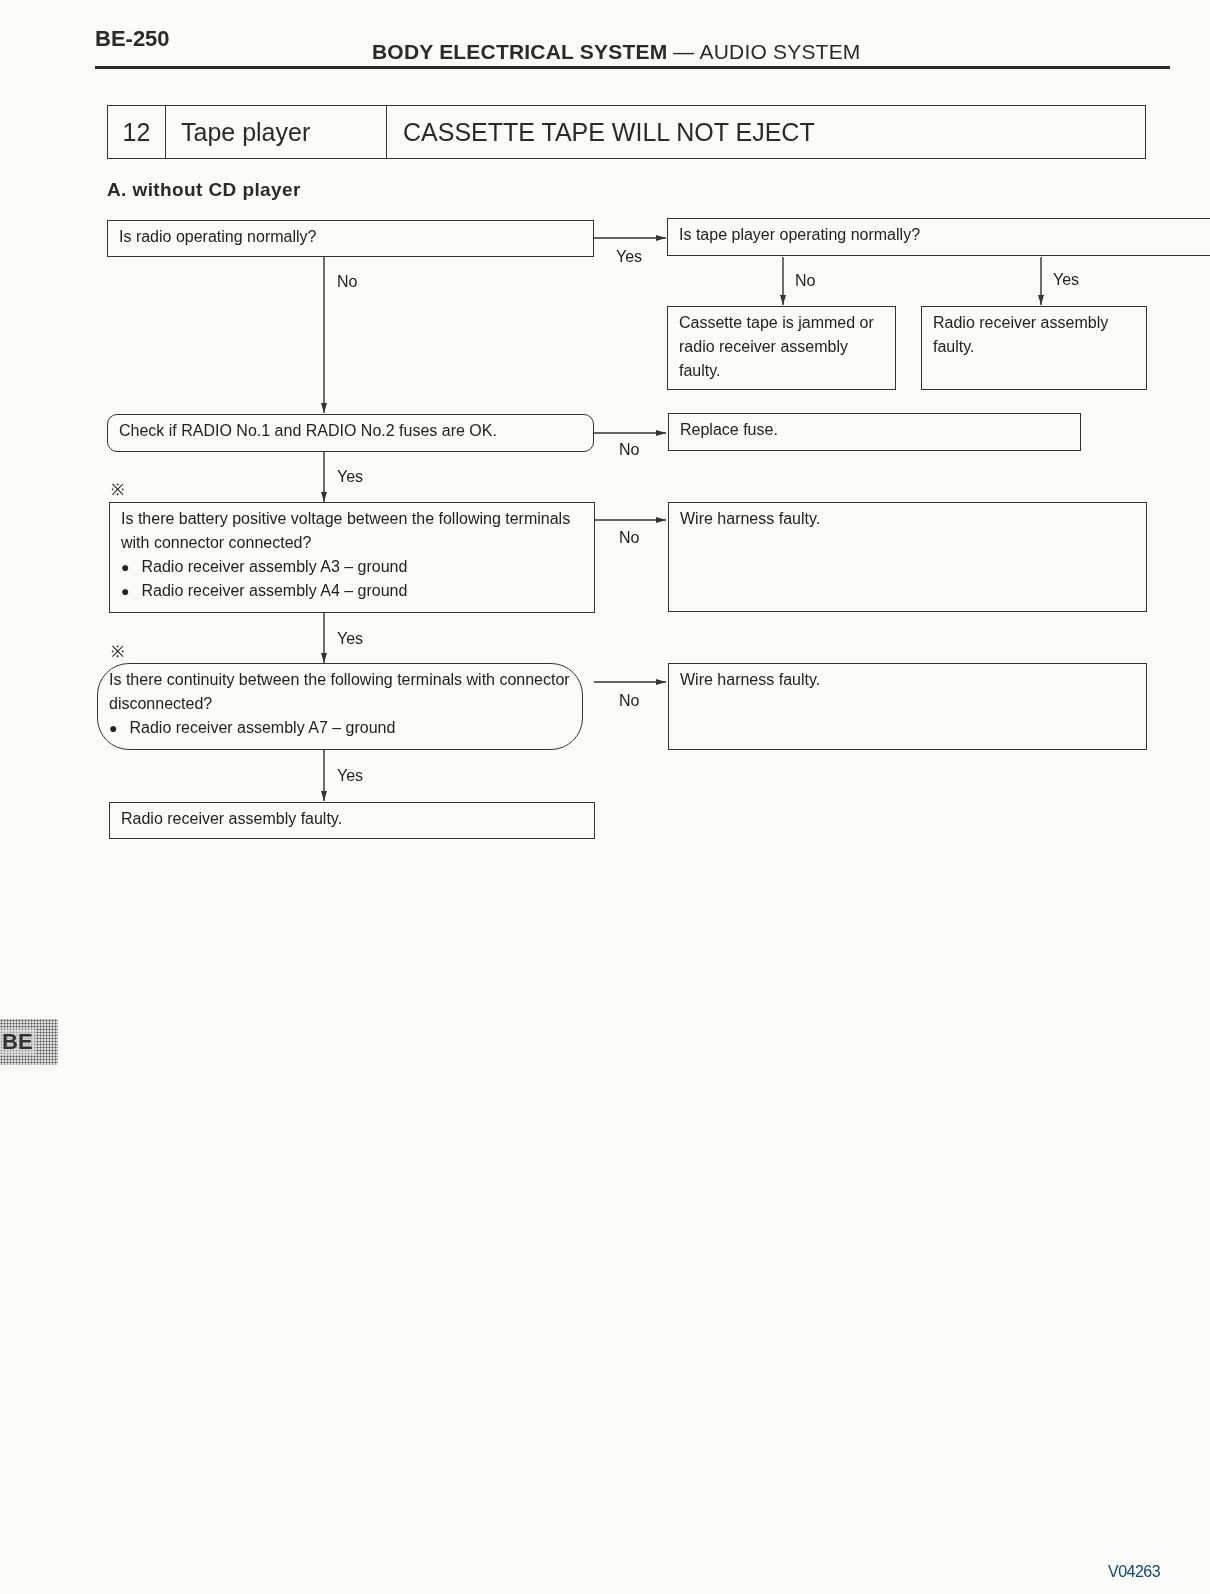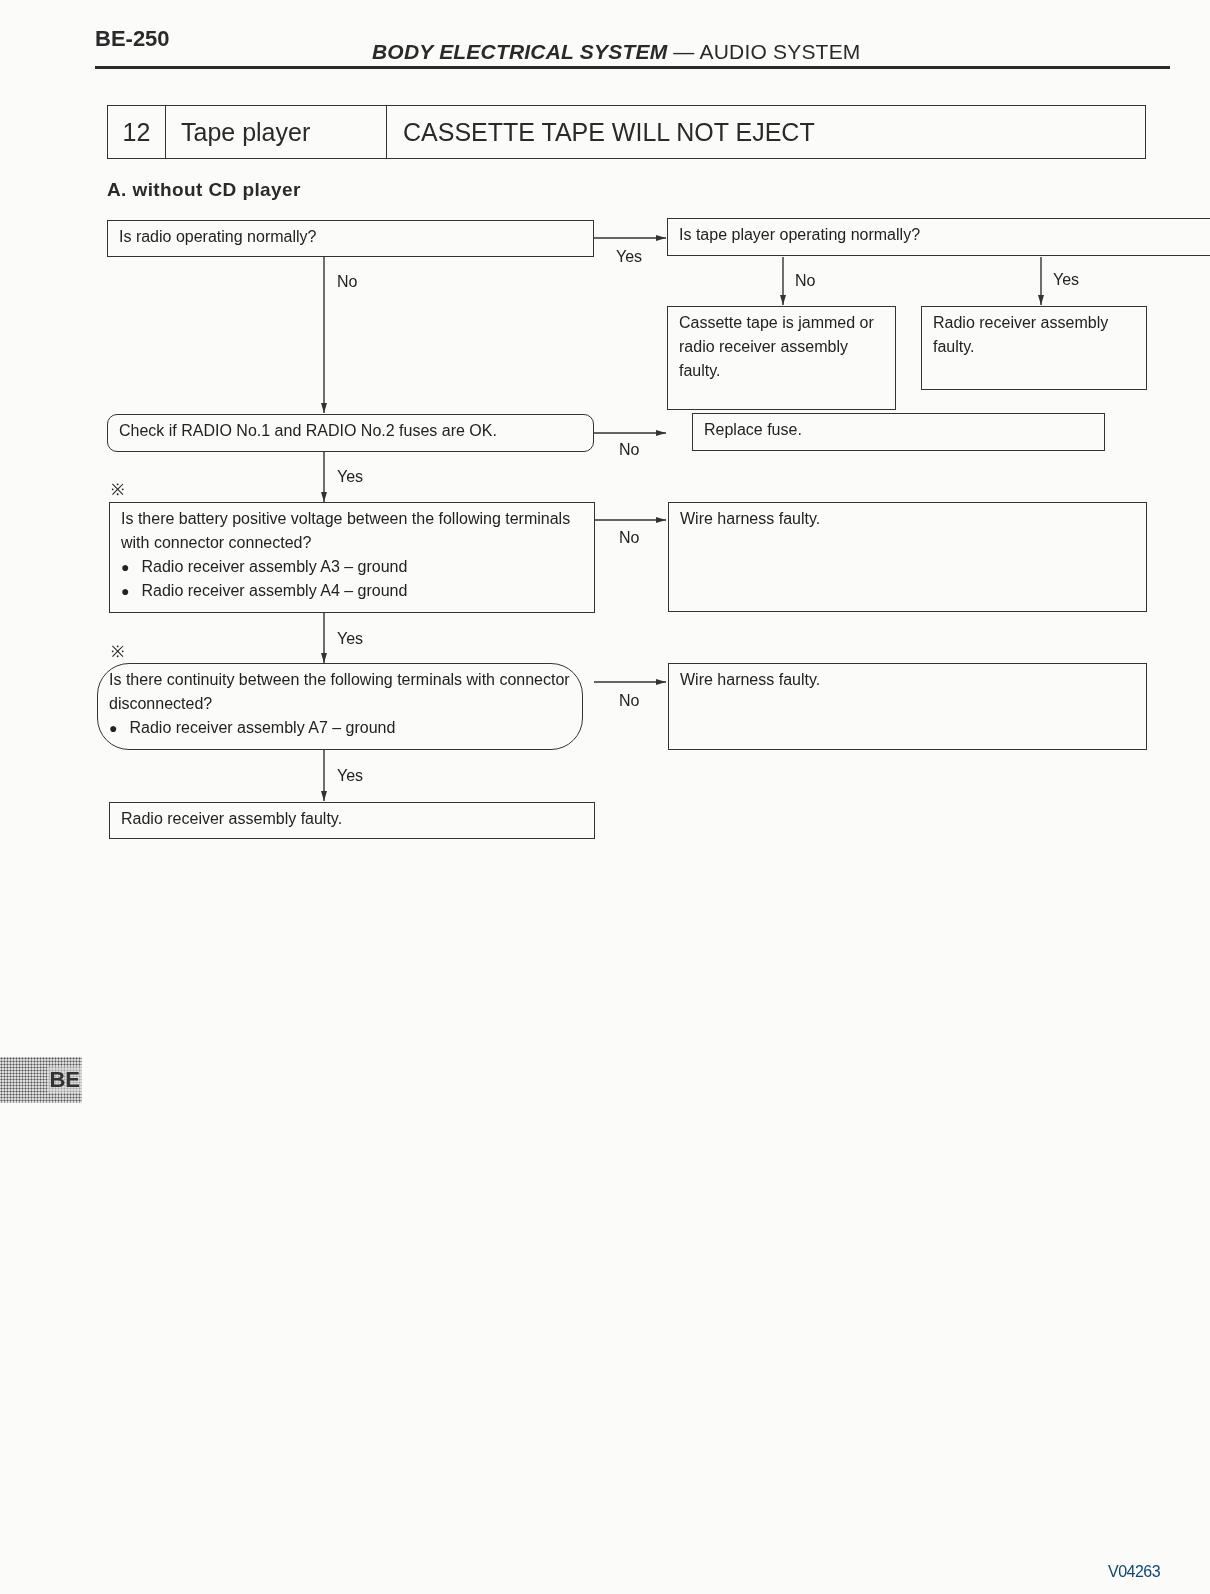--- a/index.html
+++ b/index.html
@@ -1,37 +1,37 @@
 <!DOCTYPE html>
 <html><head>
 <meta charset="utf-8">
 <style>
   html, body { margin:0; padding:0; }
   body { width:1210px; height:1594px; background:#fbfbfa; position:relative; overflow:hidden;
          font-family:"Liberation Sans", sans-serif; color:#222; }
   .abs { position:absolute; }
   .page-num { left:95px; top:26px; font-size:22px; font-weight:bold; color:#2a2a2a; }
   .running-head { left:372px; top:40px; font-size:21px; color:#2a2a2a; letter-spacing:0.2px; }
-  .running-head b { font-weight:bold;font-style:italic; }
+  .running-head b { font-weight:bold; }
   .head-rule { left:95px; top:66px; width:1075px; height:3px; background:#2a2a2a; }
   .title-box { left:107px; top:105px; width:1037px; height:52px; border:1.5px solid #333; display:flex; }
   .title-box > div { display:flex; align-items:center; font-weight:normal; color:#2a2a2a; }
   .tb-num { width:57px; justify-content:center; font-size:25px; border-right:1.5px solid #333; }
   .tb-sub { width:205px; padding-left:15px; font-size:25px; border-right:1.5px solid #333; }
   .tb-main { padding-left:16px; font-size:25px; }
   .section { left:107px; top:179px; font-size:19px; font-weight:bold; color:#2a2a2a; letter-spacing:0.4px;text-align:right; }
   .box { border:1.6px solid #333; background:transparent; font-size:16px; line-height:24px; color:#222;
          padding:4px 11px; box-sizing:border-box; }
   .bullet::before { content:"\25CF"; font-size:14px; margin-right:12px; }
   .lbl { font-size:16px; color:#222;text-align:center; }
   .mark { font-size:16px; color:#222; }
-  .side-tab { left:0; top:1057px; width:82px; height:46px;
+  .side-tab { left:0; top:1019px; width:58px; height:46px;
               background-image:radial-gradient(#555 0.9px, transparent 1.1px);
               background-size:3px 3px; background-color:#ddd;
-              display:flex; align-items:center; justify-content:flex-end; }
+              display:flex; align-items:center; justify-content:flex-start; }
   .side-tab span { font-size:22px; font-weight:bold; color:#333; background:rgba(220,220,220,0.6); padding:0 2px; }
   .fig-id { left:1108px; top:1563px; font-size:16px; color:#0c4a6e; letter-spacing:-0.5px; }
   svg.lines { position:absolute; left:0; top:0; }
 </style>
 </head>
 <body>
 
 <div class="abs page-num">BE-250</div>
 <div class="abs running-head">
   <b>BODY ELECTRICAL SYSTEM</b><span> — </span><span>AUDIO SYSTEM</span>
@@ -90,23 +90,23 @@
 </div>
 <div class="abs lbl" style="left:619px;top:692px;">No</div>
 <div class="abs lbl" style="left:337px;top:767px;">Yes</div>
 
 <div class="abs box" style="left:109px;top:802px;width:486px;height:37px;">Radio receiver assembly faulty.</div>
 
 <div class="abs box" style="left:667px;top:218px;width:568px;height:38px;">Is tape player operating normally?</div>
 <div class="abs lbl" style="left:795px;top:272px;">No</div>
 <div class="abs lbl" style="left:1053px;top:271px;">Yes</div>
 
-<div class="abs box" style="left:667px;top:306px;width:229px;height:104px;">Cassette tape is jammed or radio receiver assembly faulty.</div>
+<div class="abs box" style="left:667px;top:306px;width:229px;height:84px;">Cassette tape is jammed or radio receiver assembly faulty.</div>
 <div class="abs box" style="left:921px;top:306px;width:226px;height:84px;">Radio receiver assembly faulty.</div>
 
-<div class="abs box" style="left:668px;top:413px;width:413px;height:38px;margin-left:24px;">Replace fuse.</div>
+<div class="abs box" style="left:668px;top:413px;width:413px;height:38px;">Replace fuse.</div>
 <div class="abs box" style="left:668px;top:502px;width:479px;height:110px;">Wire harness faulty.</div>
 <div class="abs box" style="left:668px;top:663px;width:479px;height:87px;">Wire harness faulty.</div>
 
 <div class="abs side-tab">
     <span>BE</span>
   </div>
 <div class="abs fig-id">V04263</div>
 
 </body></html>

